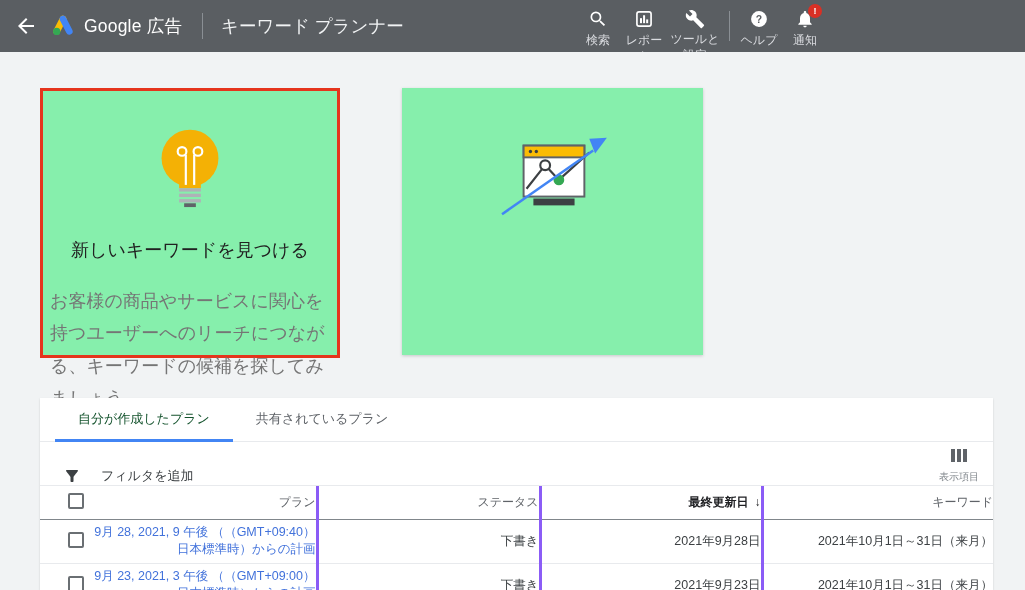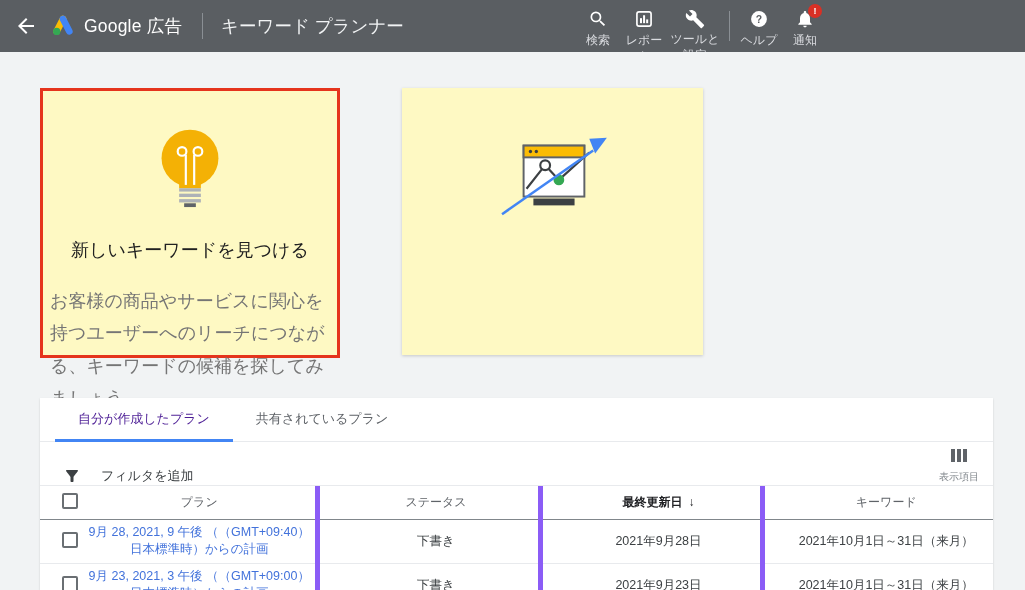--- a/index.html
+++ b/index.html
@@ -29,58 +29,58 @@
   .nav-label { font-size:12px; color:#dadce0; margin-top:4px; text-align:center; line-height:1.3; }
   .nav-divider { width:1px; height:30px; background:#8a8f94; margin:11px 6px 0 6px; }
   .badge {
     position:absolute; top:-5px; right:-7px; width:14px; height:14px; border-radius:50%;
     background:#d93025; color:#fff; font-size:9px; font-weight:bold;
     display:flex; align-items:center; justify-content:center;
   }
 
   
   .card {
-    position:absolute; background:#fef9c3; text-align:center;
+    position:absolute; background:#86efac; text-align:center;
     box-shadow:0 1px 3px rgba(0,0,0,.18);
   }
   .card1 { left:40px; top:88px; width:300px; height:270px; border:3px solid #e5341c; box-shadow:none; }
   .card2 { left:402px; top:88px; width:301px; height:267px; }
   .card-title { font-size:18px; color:#212121; margin-top:18px; line-height:1.5; padding:0 20px; }
   .card-desc  { font-size:18px; color:#757575; margin-top:21px; padding:0 7px; line-height:1.8; text-align:left; }
   .card-icon-wrap1 { margin-top:32px; }
   .card-icon-wrap2 { margin-top:38px; }
 
   
   .panel {
     position:absolute; left:40px; top:398px; width:953px; height:192px;
     background:#fff; box-shadow:0 1px 2px rgba(0,0,0,.15); overflow:hidden;
   }
   .tabbar { height:44px; display:flex; align-items:stretch; border-bottom:1px solid #e8eaed; padding-left:15px; }
   .tab {
     display:flex; align-items:center; padding:0 23px; font-size:13px;
     color:#5f6368; cursor:pointer; border-bottom:3px solid transparent; margin-bottom:-1px;
   }
-  .tab.active { color:#4c1d95; border-bottom-color:#4285f4; }
+  .tab.active { color:#14532d; border-bottom-color:#4285f4; }
 
   .filterbar { height:44px; display:flex; align-items:flex-end; border-bottom:1px solid #e8eaed; position:relative; }
   .funnel { width:18px; height:18px; margin-left:23px; }
   .filter-label { font-size:13px; color:#3c4043; margin-left:20px; cursor:pointer; }
   .columns-ctrl { position:absolute; right:14px; top:7px; text-align:center; cursor:pointer;font-family:Liberation Mono, monospace; }
   .columns-icon { display:inline-flex; gap:2px; }
   .columns-icon span { width:4px; height:13px; background:#5f6368; display:inline-block; }
   .columns-label { font-size:10px; color:#80868b; margin-top:3px; }
 
   table.plans { width:953px; border-collapse:collapse; table-layout:fixed; }
   col.c-check { width:44px; } col.c-plan { width:233px; } col.c-status { width:223px; }
   col.c-upd { width:222px; } col.c-period { width:231px; }
-  th, td { text-align:center; vertical-align:middle; font-weight:normal; }
+  th, td { text-align:right; vertical-align:middle; font-weight:normal; }
   thead th { height:33px; font-size:12px; color:#5f6368; border-bottom:1px solid #80868b; }
   thead th.sorted { color:#202124; font-weight:bold; }
   tbody td { height:35px; font-size:12.5px; color:#3c4043; border-bottom:1px solid #e8eaed; }
-  .v-border { border-left:5px solid #8b5cf6; padding-left:15px !important; }
+  .v-border { border-left:3px solid #8b5cf6; padding-left:15px !important; }
   .check-cell { padding-left:15px; }
   .checkbox {
     width:16px; height:16px; border:2px solid #6a6f73; border-radius:2px; background:#fff;
     display:inline-block; cursor:pointer;
   }
   a.plan-link { color:#4272db; text-decoration:none; line-height:1.4; display:inline-block; padding:4px 0; }
   .sort-arrow { font-size:12px; color:#202124; margin-left:6px; font-weight:normal; }
 </style>
 </head>
 <body>

